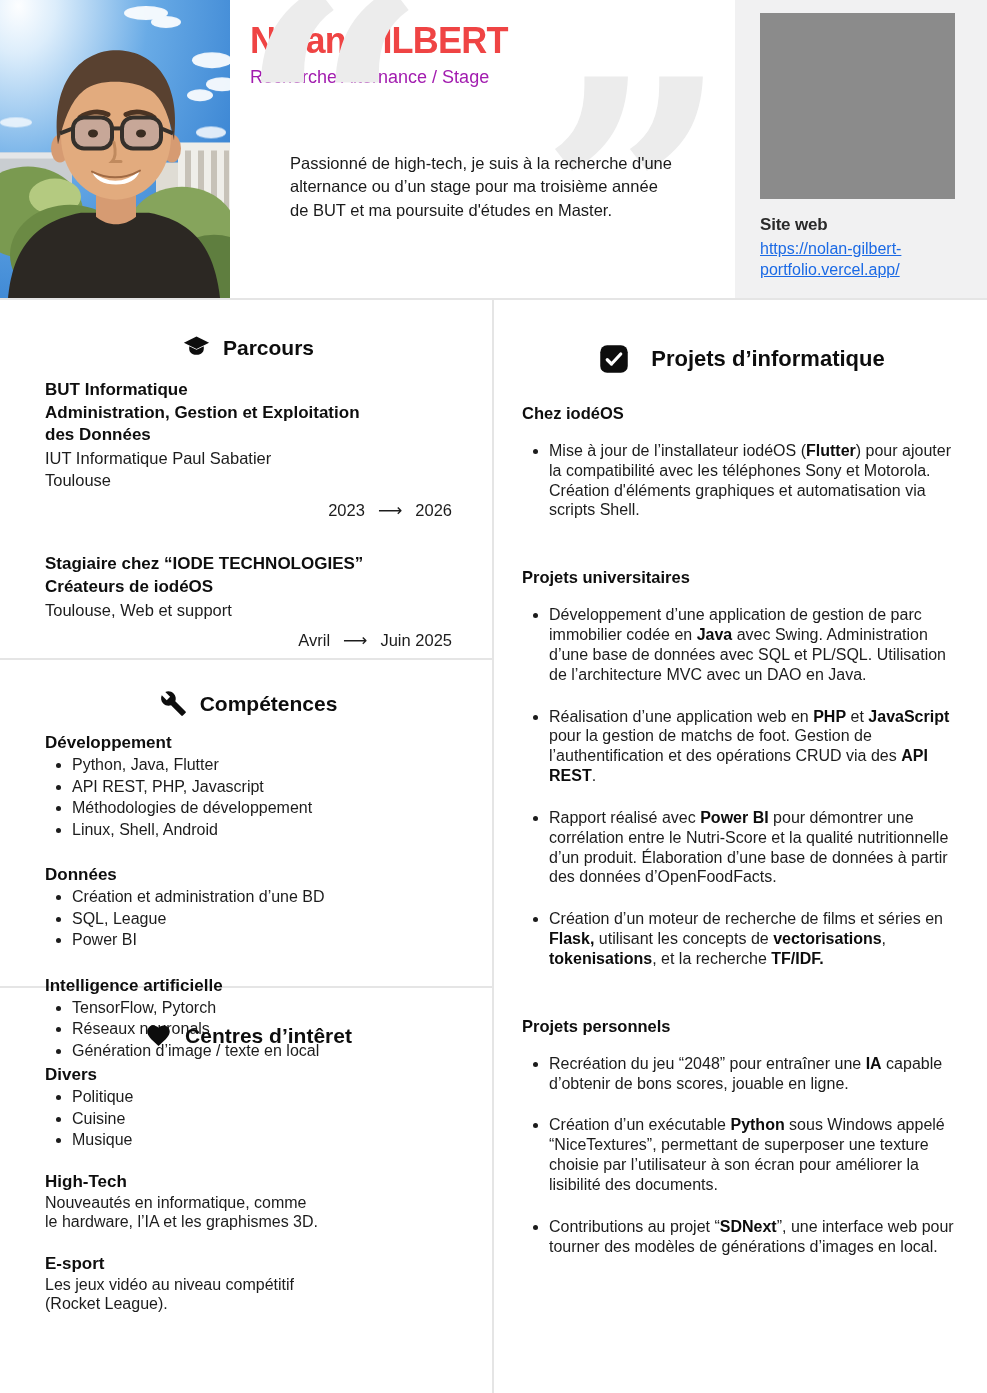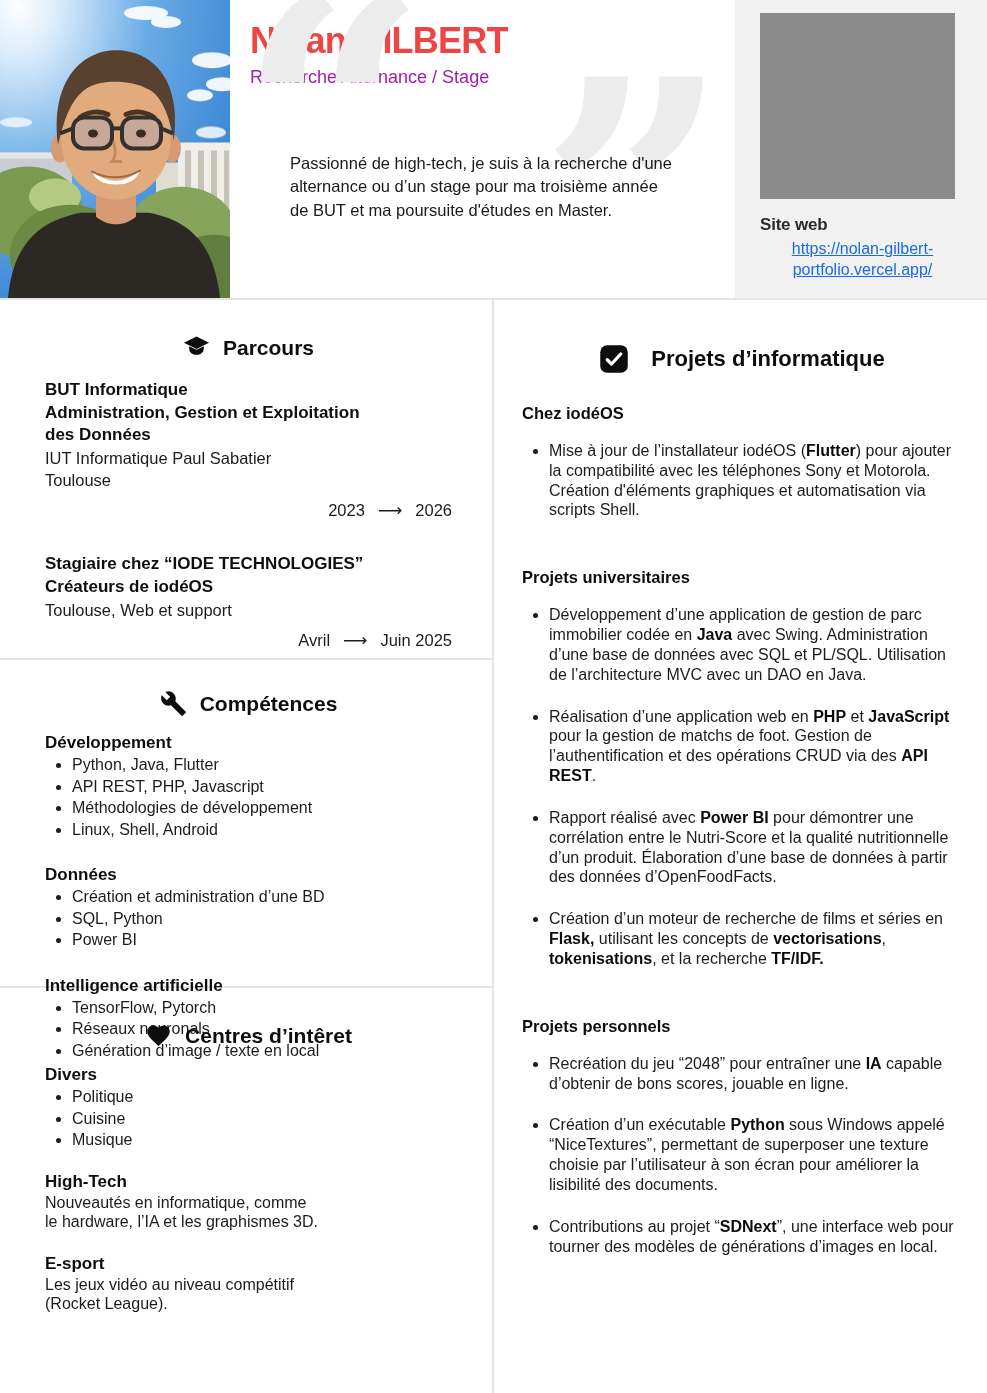--- a/index.html
+++ b/index.html
@@ -18,21 +18,21 @@
           color:#ececec; font-size:330px; line-height:1; pointer-events:none; user-select:none; }
   .bigq.open { left:8px; top:-48px; }
   .bigq.close { right:6px; top:36px; }
   .quote-text { position:absolute; left:60px; top:152px; font-size:16.5px; line-height:1.42;
                 color:#1a1a1a; white-space:pre-line; z-index:2; }
 
   .side-panel { flex:1; background:#f1f1f2; padding:13px 27px 0 25px; }
   .img-placeholder { width:195px; height:186px; background:#8b8b8b; }
   .site-label { font-size:17px; font-weight:700; color:#2a2a2a; margin-top:16px; letter-spacing:-0.2px; }
   .site-link { display:block; font-size:16px; line-height:1.32; color:#1b6ae5; text-decoration:underline;
-               margin-top:3px; width:205px; overflow-wrap:break-word;text-align:center; }
+               margin-top:3px; width:205px; overflow-wrap:break-word; }
 
   
   .main { display:flex; align-items:stretch; min-height:1093px; }
   .col-left { width:494px; flex:0 0 494px; border-right:2px solid #e5e5e5; }
   .col-right { flex:1; padding:0 25px 0 28px; }
 
   section.lsec { padding:0 40px 0 45px; }
   #sec-parcours { height:358px; }
   #sec-competences { height:328px; border-top:2px solid #e5e5e5; }
   #sec-interets { border-top:2px solid #e5e5e5; }
@@ -218,21 +218,21 @@
                 <li>Python, Java, Flutter</li>
                 <li>API REST, PHP, Javascript</li>
                 <li>Méthodologies de développement</li>
                 <li>Linux, Shell, Android</li>
               </ul>
             </div>
             <div class="group">
               <h3>Données</h3>
               <ul>
                 <li>Création et administration d’une BD</li>
-                <li>SQL, Python</li>
+                <li>SQL, League</li>
                 <li>Power BI</li>
               </ul>
             </div>
             <div class="group">
               <h3>Intelligence artificielle</h3>
               <ul>
                 <li>TensorFlow, Pytorch</li>
                 <li>Réseaux neuronals</li>
                 <li>Génération d’image / texte en local</li>
               </ul>

